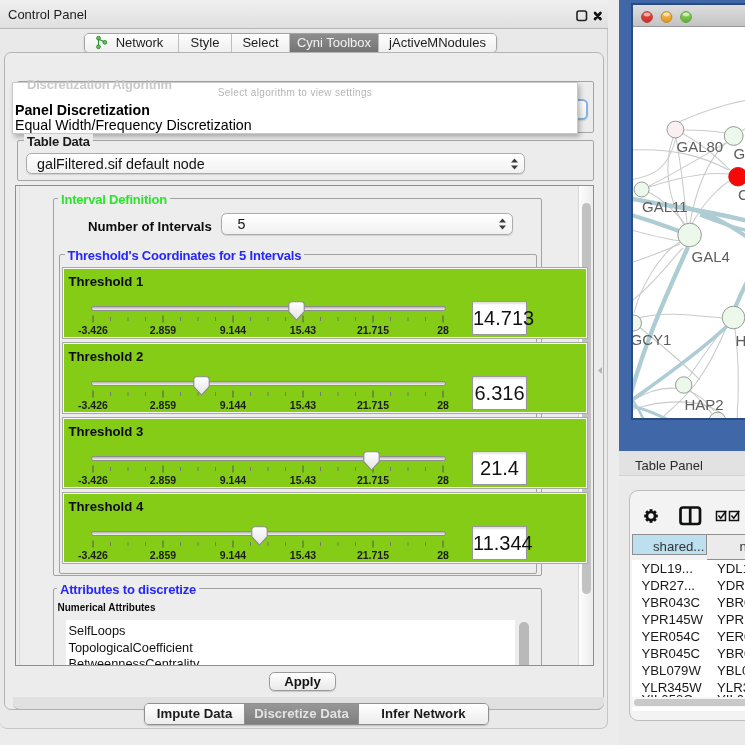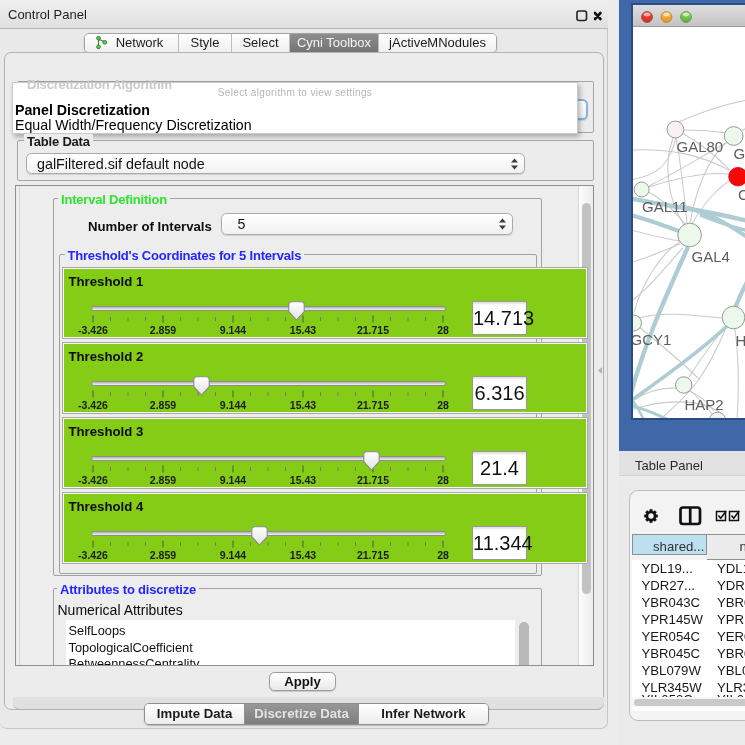--- a/index.html
+++ b/index.html
@@ -306,21 +306,21 @@
           <span style="left:170px">9.144</span>
           <span style="left:240px">15.43</span>
           <span style="left:310px">21.715</span>
           <span style="left:380px">28</span>
         </div>
       <div class="vbox">11.344</div>
     </div>
 
     <div class="group" style="left:36.5px;top:402px;width:489.5px;height:90px;border-color:#a2a2a2"></div>
     <div class="gtitle" style="left:41px;top:395.5px;color:#2525ff;background:#ededed">Attributes to discretize</div>
-    <div class="abs" style="left:41.5px;top:416px;font-size:14px;font-weight:normal;color:#0c0c0c">Numerical Attributes</div>
+    <div class="abs" style="left:41.5px;top:416px;font-size:10px;font-weight:bold;color:#0c0c0c">Numerical Attributes</div>
     <div class="abs" style="left:50px;top:434px;width:449px;height:46px;background:#fff"></div>
     <div class="abs" style="left:52.5px;top:437px;font-size:12.8px;color:#111;line-height:16.5px">SelfLoops<br>TopologicalCoefficient<br>BetweennessCentrality</div>
     <div class="abs" style="left:502.5px;top:435.5px;width:10px;height:60px;background:#b9b9b9;border-radius:5px"></div>
   </div>
   <div id="apply">Apply</div>
   <div id="bottombar"></div>
   <div id="btabs">
     <div class="bt" style="width:99px">Impute Data</div>
     <div class="bt mid" style="width:115px">Discretize Data</div>
     <div class="bt" style="width:129px">Infer Network</div>

